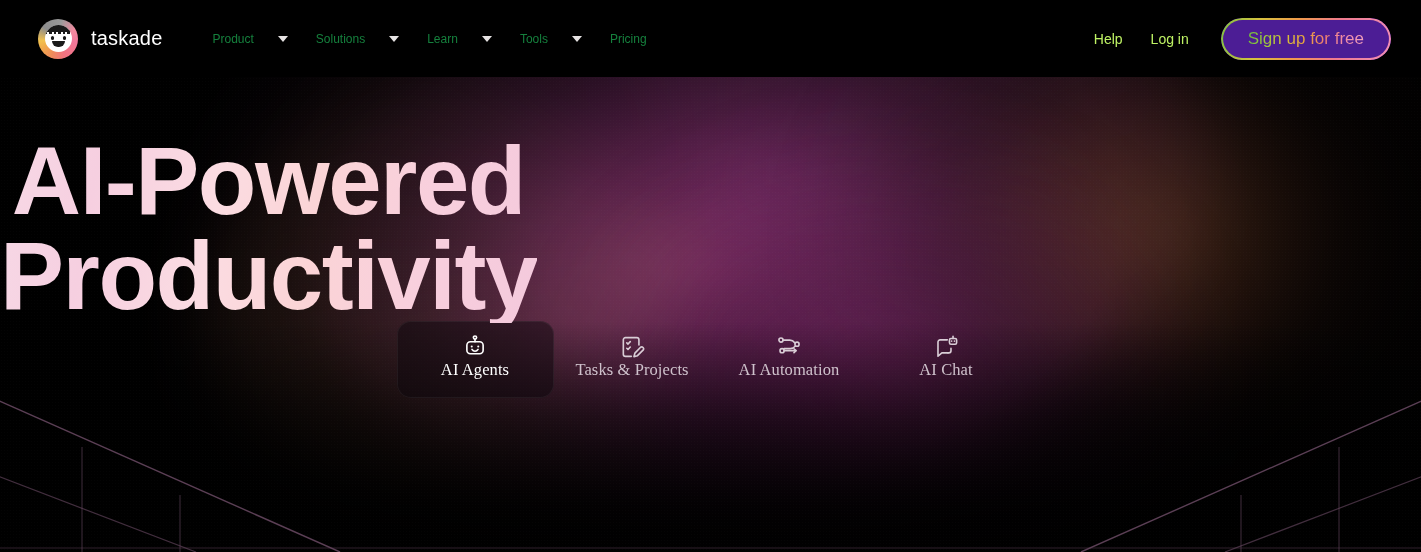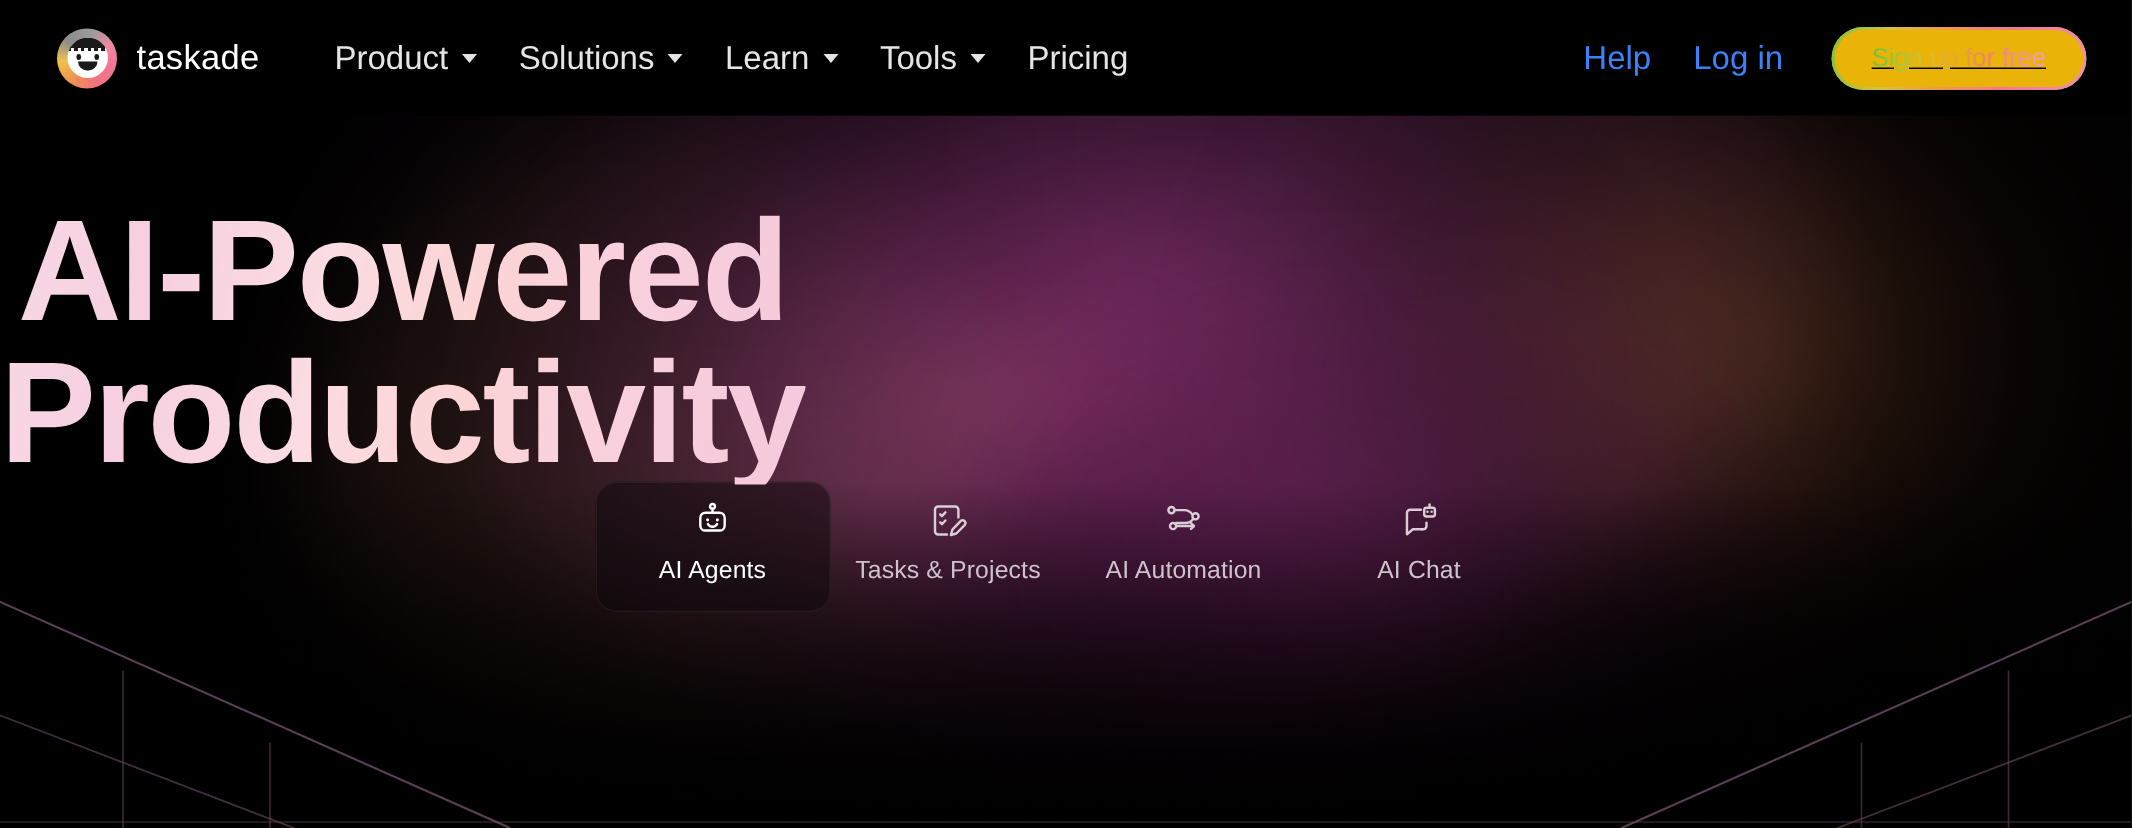--- a/index.html
+++ b/index.html
@@ -210,72 +210,71 @@
     position: absolute;
     left: 7px;
     top: 16px;
     width: 13px;
     height: 6px;
     background: #1a1a1a;
     border-radius: 0 0 8px 8px;
   }
   .brand-name {
     color: #ffffff;
-    font-size: 23px;
+    font-size: 20px;
     letter-spacing: 0.2px;
     font-weight: 400;
   }
 
   .nav {
     display: flex;
     align-items: center;
     gap: 0px;
     margin-left: 36px;
   }
   .nav-item {
     display: flex;
     align-items: center;
-    gap: 9px;
+    gap: 24px;
     padding: 8px 14px;
-    color: #e5e5e5;
-    font-size: 22px;
+    color: #15803d;
+    font-size: 12px;
     cursor: pointer;
     white-space: nowrap;
   }
   .caret {
     width: 0; height: 0;
     border-left: 5px solid transparent;
     border-right: 5px solid transparent;
     border-top: 6px solid #e6e3e3;
     display: inline-block;
   }
 
   .nav-right {
     margin-left: auto;
     margin-right: 30px;
     display: flex;
     align-items: center;
     gap: 0px;
   }
   .nav-link {
-    color: #3b82f6;
-    font-size: 22px;
+    color: #bef264;
+    font-size: 14px;
     padding: 8px 14px;
     cursor: pointer;
     white-space: nowrap;
   }
   .signup-btn {
     position: relative;
     margin-left: 18px;
     padding: 11px 27px;
     border-radius: 999px;
-    background: #eab308;
+    background: #4c1d95;
     cursor: pointer;
     white-space: nowrap;
-    text-decoration: underline;
   }
   .signup-btn::before {
     content: "";
     position: absolute;
     inset: 0;
     border-radius: 999px;
     padding: 1.6px;
     background: linear-gradient(100deg,
       #7fc241 0%, #d6c23f 22%, #ef9a4a 44%, #ef7a8e 68%, #f18fb6 100%);
     -webkit-mask: linear-gradient(#000 0 0) content-box, linear-gradient(#000 0 0);
@@ -330,23 +329,23 @@
     align-items: flex-start;
     gap: 0px;
   }
   .tab {
     width: 157px;
     padding: 13px 6px 18px;
     border-radius: 14px;
     display: flex;
     flex-direction: column;
     align-items: center;
-    gap: 11px;
     cursor: pointer;
     background: transparent;
+    font-family: Liberation Serif, serif;
   }
   .tab.active {
     background: rgba(12, 6, 12, 0.50);
     box-shadow: inset 0 0 0 1px rgba(255,255,255,0.055);
   }
   .tab-icon {
     width: 26px;
     height: 26px;
     display: flex;
     align-items: center;

